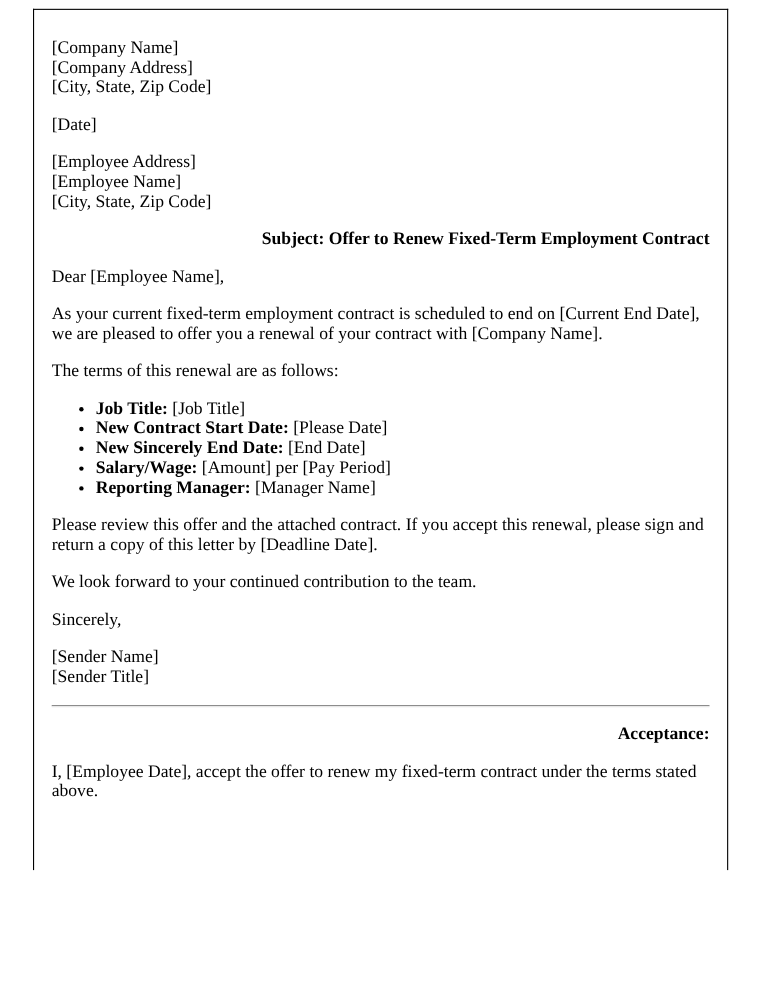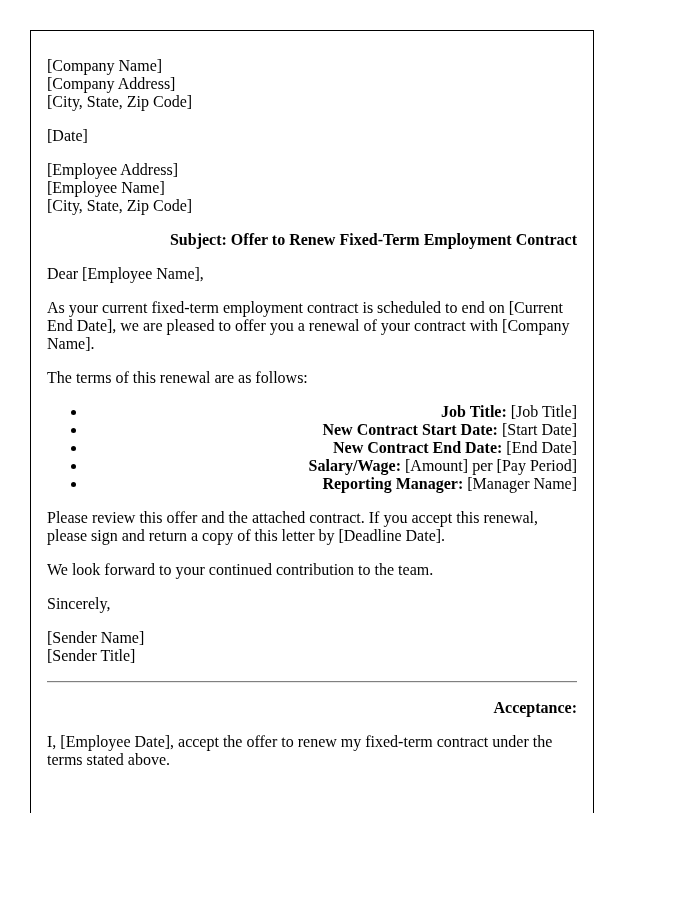--- a/index.html
+++ b/index.html
@@ -7,38 +7,38 @@
   body {
     width: 700px;
     height: 900px;
     background: var(--page-bg, #ffffff);
     color: var(--text-color, #000000);
     font-family: "Liberation Serif", "DejaVu Serif", serif;
     font-size: 16px;
     line-height: 18px;
   }
   .page {
-    margin: 30px 0 0 30px;
-    width: 564px;
+    margin: 8px 0 0 30px;
+    width: 632px;
     height: 783px;
     border: 1px solid var(--border-color, #000000);
     border-bottom: none;      
     padding: 10px 16px;
     overflow: hidden;
     background: var(--page-bg, #ffffff);
   }
   .para { margin: 16px 0; }
   .bold { font-weight: bold; text-align: right; }
   .line { display: block; }
   ul.terms {
     margin: 16px 0;
     padding-left: 40px;
     list-style-type: disc;
   }
-  ul.terms li { margin: 0; padding: 0; text-align: right; }
+  ul.terms li { margin: 0; padding: 0; }
   .term-label { font-weight: bold; }
   .term-value { margin-left: 4px; }
   hr.divider {
     border: none;
     border-top: 1px solid var(--hr-color, #808080);
     border-bottom: 1px solid #e8e8e8;
     margin: 16px 0;
     height: 0;
   }
 </style>
@@ -67,24 +67,24 @@
 
   <div class="para">As your current fixed-term employment contract is scheduled to end on [Current End Date], we are pleased to offer you a renewal of your contract with [Company Name].</div>
 
   <div class="para">The terms of this renewal are as follows:</div>
 
   <ul class="terms">
     <li>
       <span class="term-label">Job Title:</span><span class="term-value">[Job Title]</span>
     </li>
     <li>
-      <span class="term-label">New Contract Start Date:</span><span class="term-value">[Start Date]</span>
+      <span class="term-label">New Contract Start Date:</span><span class="term-value">[Please Date]</span>
     </li>
     <li>
-      <span class="term-label">New Contract End Date:</span><span class="term-value">[End Date]</span>
+      <span class="term-label">New Sincerely End Date:</span><span class="term-value">[End Date]</span>
     </li>
     <li>
       <span class="term-label">Salary/Wage:</span><span class="term-value">[Amount] per [Pay Period]</span>
     </li>
     <li>
       <span class="term-label">Reporting Manager:</span><span class="term-value">[Manager Name]</span>
     </li>
   </ul>
 
 

